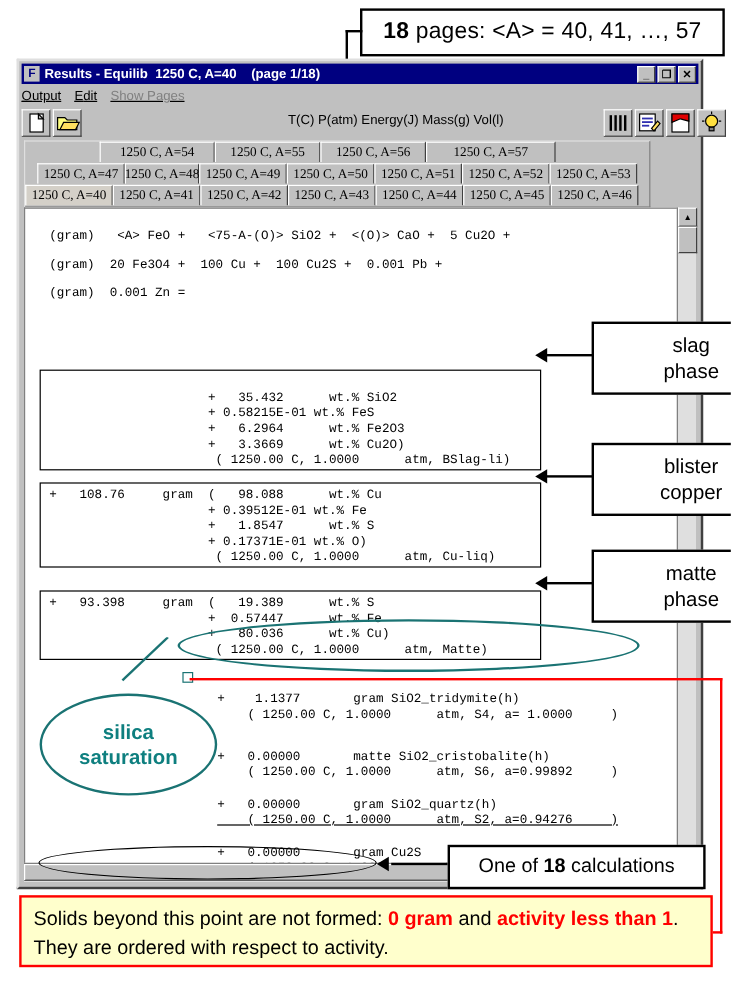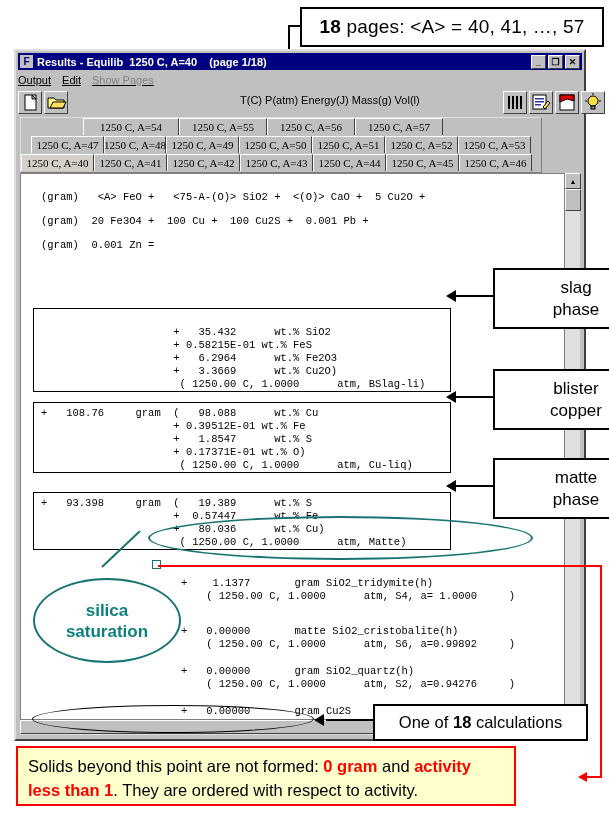--- a/index.html
+++ b/index.html
@@ -180,21 +180,21 @@
   }
   #red-arrow{
     position:absolute;left:578px;top:772px;width:0;height:0;
     border-top:5px solid transparent;border-bottom:5px solid transparent;
     border-right:9px solid #ff0000;
   }
   #red-arrow-stem{position:absolute;left:586px;top:776px;width:16px;height:2px;background:#ff0000;}
 
   
   #bottom-note{
-    position:absolute;left:16px;top:746px;width:500px;height:60px;
+    position:absolute;left:16px;top:746px;width:578px;height:60px;
     border:2px solid #ff0000;background:#ffffcc;box-sizing:border-box;
     padding:6px 10px;font-size:16.5px;line-height:24px;color:#000;
   }
   #bottom-note .rd{color:#ff0000;font-weight:bold;}
 
   
   #calc-callout{
     position:absolute;left:373px;top:704px;width:211px;height:33px;
     border:2px solid #000;background:#fff;
     display:flex;align-items:center;justify-content:center;
@@ -284,21 +284,21 @@
     <div class="tab-row" id="tab-row-top" style="top:0px;left:62px;">
         <div class="tab" style="width: 96px;">
           <span>1250 C, A=54</span>
         </div>
         <div class="tab" style="width: 88px;">
           <span>1250 C, A=55</span>
         </div>
         <div class="tab" style="width: 88px;">
           <span>1250 C, A=56</span>
         </div>
-        <div class="tab" style="width: 88px;">
+        <div class="tab" style="width: 108px;">
           <span>1250 C, A=57</span>
         </div>
       </div>
     <div class="tab-row" id="tab-row-mid" style="top:18px;left:10px;">
         <div class="tab" style="width: 73px;">
           <span>1250 C, A=47</span>
         </div>
         <div class="tab" style="width: 62px;">
           <span>1250 C, A=48</span>
         </div>
@@ -372,21 +372,21 @@
       <div class="rpt-line" style="left:20px;top:335px;">                     +  0.57447      wt.% Fe</div>
       <div class="rpt-line" style="left:20px;top:348px;">                     +   80.036      wt.% Cu)</div>
       <div class="rpt-line" style="left:20px;top:361px;">                      ( 1250.00 C, 1.0000      atm, Matte)</div>
 
       
       <div class="rpt-line" style="left:160px;top:402px;">+    1.1377       gram SiO2_tridymite(h)</div>
       <div class="rpt-line" style="left:160px;top:415px;">    ( 1250.00 C, 1.0000      atm, S4, a= 1.0000     )</div>
       <div class="rpt-line" style="left:160px;top:450px;">+   0.00000       matte SiO2_cristobalite(h)</div>
       <div class="rpt-line" style="left:160px;top:463px;">    ( 1250.00 C, 1.0000      atm, S6, a=0.99892     )</div>
       <div class="rpt-line" style="left:160px;top:490px;">+   0.00000       gram SiO2_quartz(h)</div>
-      <div class="rpt-line" style="left:160px;top:503px;">    ( 1250.00 C, 1.0000      atm, S2, a=0.94276     )</div>
+      <div class="rpt-line" style="left:160px;top:503px;text-decoration:underline;">    ( 1250.00 C, 1.0000      atm, S2, a=0.94276     )</div>
       <div class="rpt-line" style="left:160px;top:530px;">+   0.00000       gram Cu2S</div>
       <div class="rpt-line" style="left:160px;top:543px;">    ( 1250.00 C, 1.0000      atm, S3, a=0.87405     )</div>
       
 
       
       
     </div>
   </div>
 
   <div id="vscroll">

